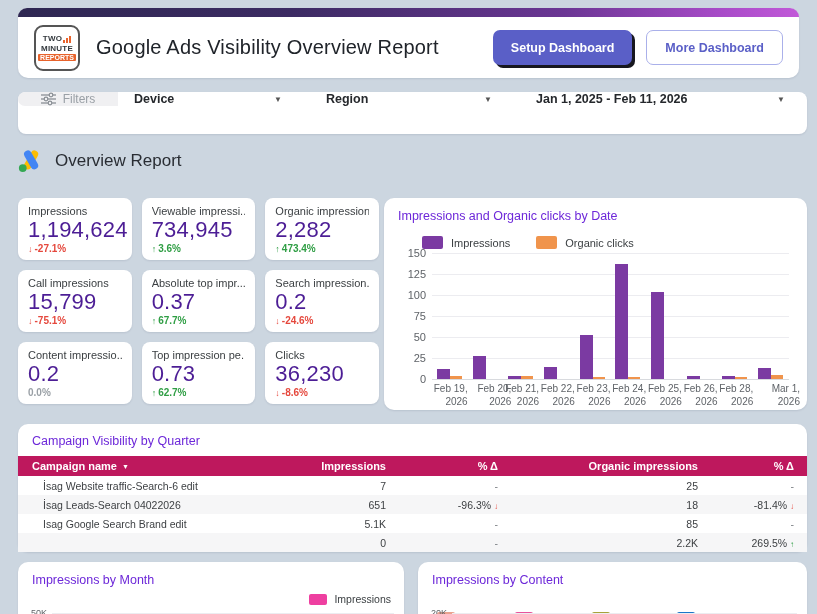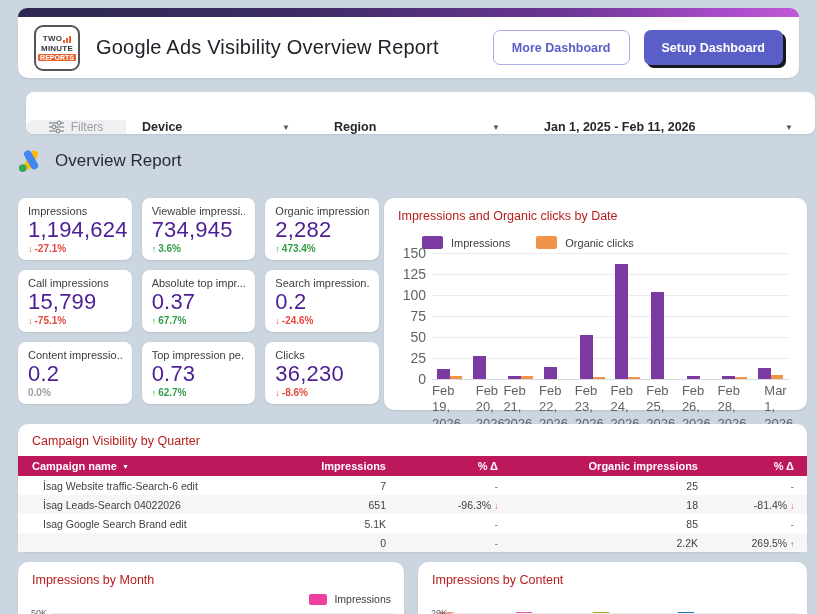--- a/index.html
+++ b/index.html
@@ -23,21 +23,21 @@
                 white-space:nowrap; overflow:hidden; }
   .header-buttons { display:flex; gap:14px; }
   .btn { font-family:"Liberation Sans",sans-serif; font-size:12.5px; font-weight:bold;
          border-radius:7px; height:35px; padding:0 18px; cursor:pointer; }
   .btn-outline { background:#fff; border:1.5px solid #aab0ea; color:#5a5fc7; }
   .btn-solid { background:#5a5fc7; border:none; color:#fff; box-shadow:3px 3px 0 #17171f; }
 
   
   .filters-card { position:absolute; left:18px; top:92px; width:789px; height:42px;
     background:#fff; border-radius:8px; box-shadow:0 1px 2px rgba(20,30,60,.10);
-    display:flex; align-items:flex-end;margin-left:8px; }
+    display:flex; align-items:flex-start; }
   .filters-left { flex:0 0 100px; background:#f0f0f2; border-radius:8px 0 0 8px;
     display:flex; align-items:center; justify-content:center; gap:7px; }
   .filters-label { font-size:12px; color:#9aa0a6; }
   .fi { display:flex; align-items:center; justify-content:space-between; padding:0 28px 0 16px; }
   .fi-device { flex:0 0 192px; } .fi-region { flex:0 0 210px; } .fi-date { flex:1 1 auto; padding-right:22px; }
   .fi-label { font-size:12.5px; font-weight:bold; color:#25282c; }
   .caret { font-size:8px; color:#555; }
 
   
   .section-row { position:absolute; left:18px; top:149px; display:flex; align-items:center; gap:11px; }
@@ -49,31 +49,31 @@
   .kpi-card { background:#fff; border-radius:8px; box-shadow:0 1px 2px rgba(20,30,60,.10);
     padding:7px 10px 6px; display:flex; flex-direction:column; justify-content:space-between; overflow:hidden; }
   .kpi-label { font-size:11px; color:#3c4043; white-space:nowrap; overflow:hidden; }
   .kpi-value { font-size:22px; color:#4c1d95; line-height:1; letter-spacing:.2px; }
   .kpi-delta { font-size:10px; font-weight:bold; display:flex; align-items:center; gap:2px; }
   .kpi-delta .arrow { font-size:9px; }
   .d-down { color:#e5483d; } .d-up { color:#2f9e44; } .d-flat { color:#9aa0a6; }
 
   
   .chart-card { position:absolute; left:384px; top:198px; width:423px; height:212px; padding:11px 14px; }
-  .card-title { font-size:12.5px; color:#b91c1c; }
+  .card-title { font-size:12.5px; color:#6d28d9; }
   #main-legend { display:flex; gap:26px; margin:13px 0 4px 24px; }
   .leg-item { display:flex; align-items:center; gap:8px; font-size:11px; color:#3c4043; }
   .leg-sw { width:21px; height:13px; border-radius:2px; }
   #main-plot { position:relative; margin-left:34px; margin-right:4px; height:152px; }
   .gridline { position:absolute; left:0; right:0; height:1px; background:#ececf0; }
   .gridline.zero { background:#d8dade; }
-  .ytick { position:absolute; left:-34px; width:28px; text-align:right; font-size:14px; color:#5f6368; transform:translateY(-50%); }
+  .ytick { position:absolute; left:-34px; width:28px; text-align:right; font-size:11px; color:#5f6368; transform:translateY(-50%); }
   .bar-group { position:absolute; bottom:26px; height:126px; }
   .bar { position:absolute; bottom:0; }
-  .xlabel { position:absolute; top:130px; text-align:left; font-size:13px; color:#5f6368; line-height:1.25; white-space:pre-line; }
+  .xlabel { position:absolute; top:130px; text-align:right; font-size:10px; color:#5f6368; line-height:1.25; white-space:pre-line; }
 
   
   .table-card { position:absolute; left:18px; top:424px; width:789px; height:128px; padding:10px 0 0; }
   .table-card .card-title { padding:0 14px; }
   .t-grid { display:grid; grid-template-columns:minmax(0,1fr) 112px 112px 200px 96px; align-items:center; }
   .t-header { margin-top:8px; height:20px; background:#2d86dd; color:#fff; font-size:11px; font-weight:bold; }
   .t-header .c-name { padding-left:14px; display:flex; align-items:center; gap:5px; }
   .t-header .num { text-align:right; padding-right:13px; }
   .t-row { height:19px; font-size:10.5px; color:#3c3f42; }
   .t-row:nth-child(even) { background:#f6f6f7; }
@@ -110,22 +110,22 @@
               <rect x="0" y="4" width="2" height="3" fill="#e8632c"></rect>
               <rect x="3" y="2" width="2" height="5" fill="#e8632c"></rect>
               <rect x="6" y="0" width="2" height="7" fill="#e8632c"></rect>
             </svg>
           </div>
         <div class="tmr-l2">MINUTE</div>
         <div class="tmr-l3">REPORTS</div>
       </div>
       <div class="page-title">Google Ads Visibility Overview Report</div>
       <div class="header-buttons">
+        <button class="btn btn-solid">Setup Dashboard</button>
         <button class="btn btn-outline">More Dashboard</button>
-        <button class="btn btn-solid">Setup Dashboard</button>
       </div>
     </div>
   </div>
 
   <div class="filters-card">
     <div class="filters-left">
       <svg width="15" height="14" viewBox="0 0 15 14">
         <g stroke="#8a8f95" stroke-width="1.3" fill="none">
           <line x1="0" y1="3" x2="15" y2="3"></line>
             <line x1="0" y1="7" x2="15" y2="7"></line>

